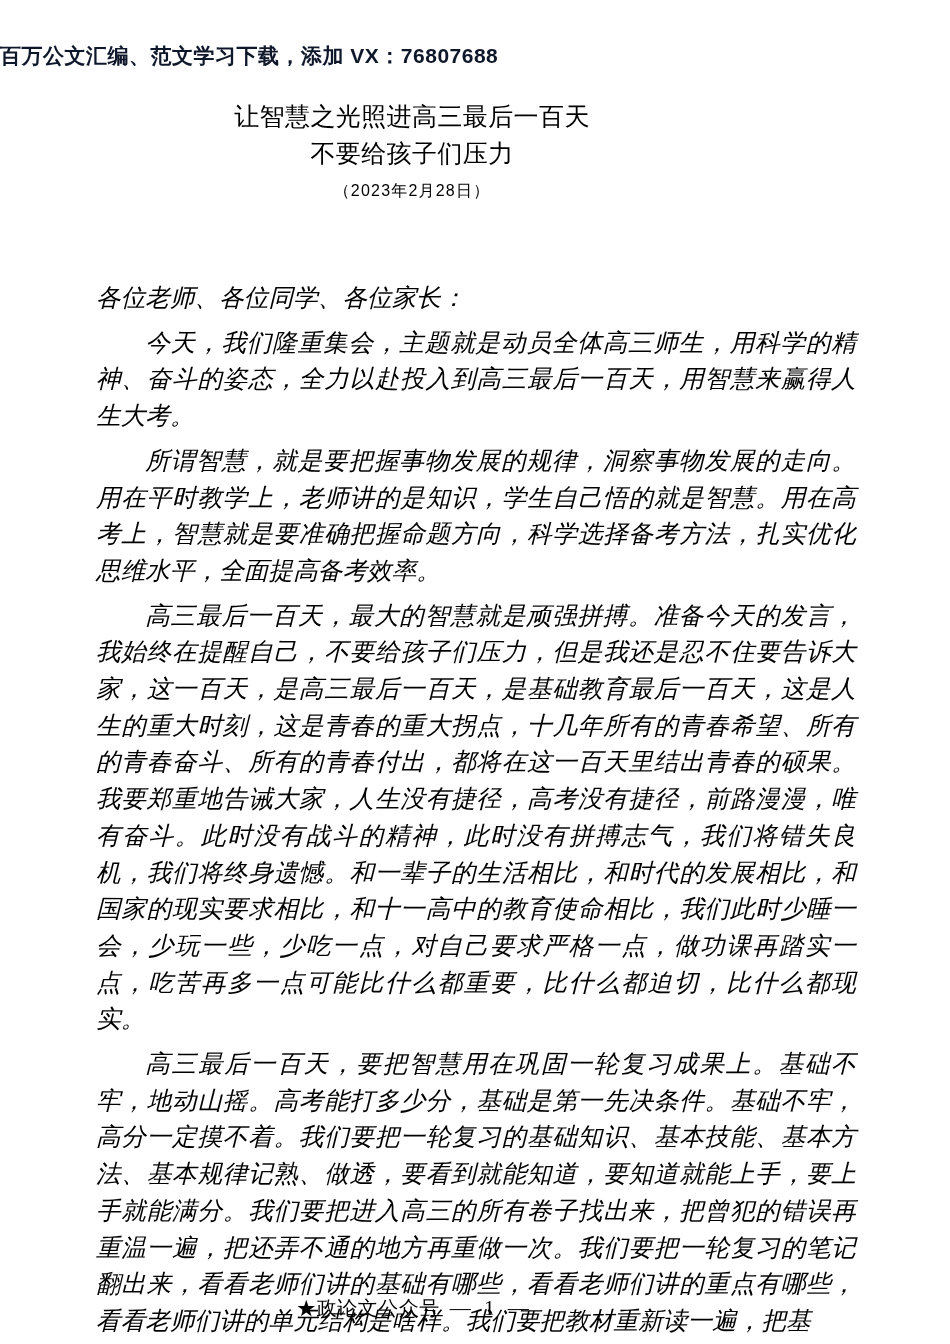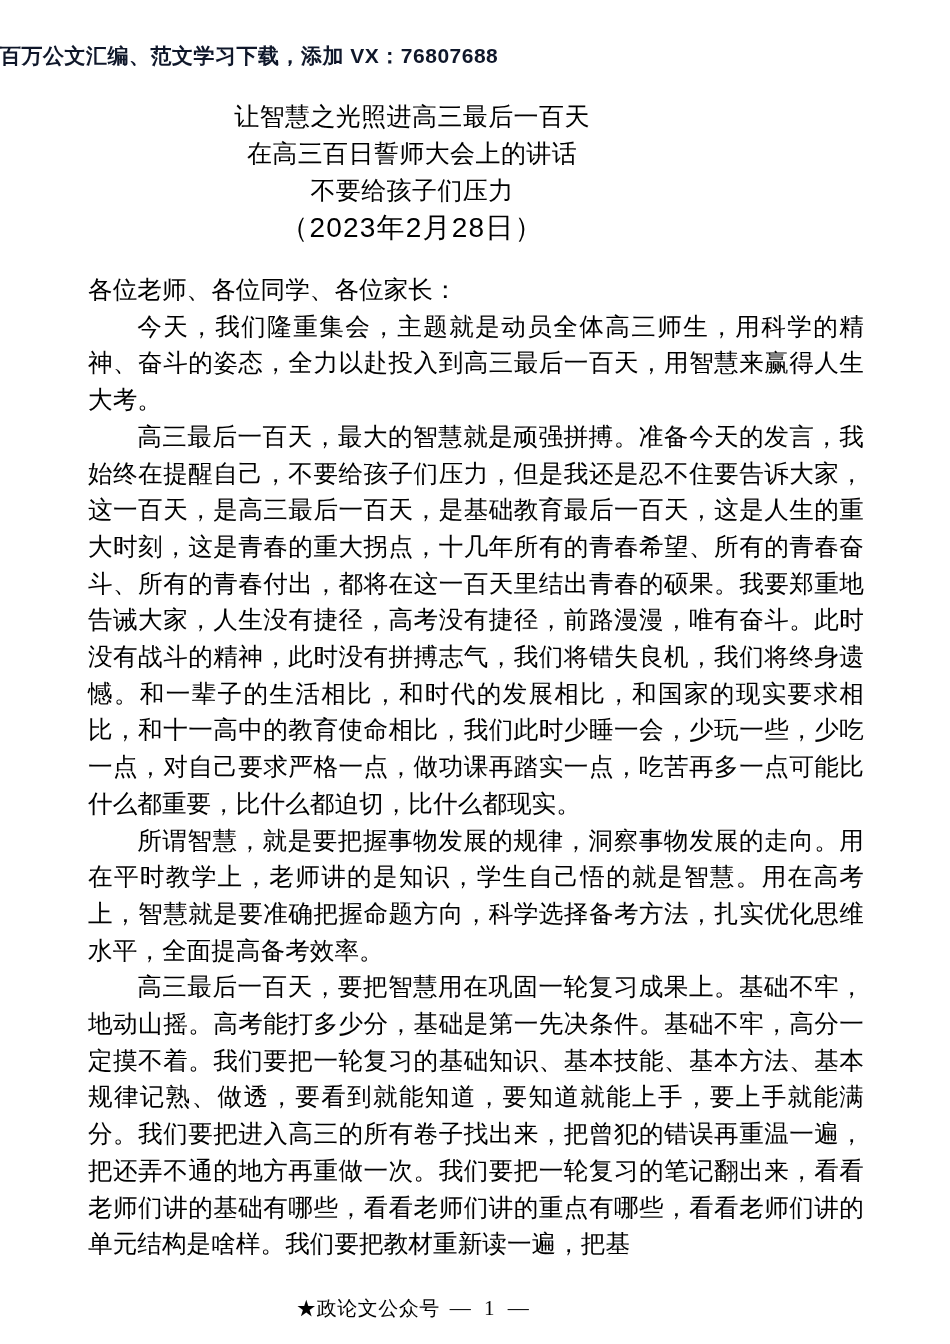--- a/index.html
+++ b/index.html
@@ -41,39 +41,40 @@
     text-align: center;
   }
   .title-line {
     font-size: 25px;
     line-height: 37px;
     font-weight: 400;
     letter-spacing: 0.4px;
     white-space: nowrap;
   }
   .title-line.date {
-    font-size: 28px;
+    font-size: 16px;
     letter-spacing: 1.2px;
   }
 
   
   .body-text {
     position: absolute;
     top: 272px;
     left: 88px;
     width: 776px;
     font-size: 24.6px;
     line-height: 36.7px;
     text-align: justify;
     text-justify: inter-character;
     letter-spacing: 0.05px;
   }
   .body-text p {
-    margin: 0;
+    margin: 8px;
     text-indent: 0;
+    font-style: italic;
   }
   .body-text p.indent {
     text-indent: 2em;
   }
 
   
   .footer {
     position: absolute;
     bottom: 22px;
     left: 0;
@@ -93,30 +94,29 @@
 </style>
 </head>
 <body>
 
 <div class="page">
 
   <div class="promo-banner">百万公文汇编、范文学习下载，添加 VX：76807688</div>
 
   <div class="title-block">
     <div class="title-line">让智慧之光照进高三最后一百天</div>
-    <div class="title-line">在高三百日誓师大会上的讲话</div>
     <div class="title-line">不要给孩子们压力</div>
     <div class="title-line date">（2023年2月28日）</div>
   </div>
 
   <div class="body-text">
     <p>各位老师、各位同学、各位家长：</p>
     <p class="indent">今天，我们隆重集会，主题就是动员全体高三师生，用科学的精神、奋斗的姿态，全力以赴投入到高三最后一百天，用智慧来赢得人生大考。</p>
+    <p class="indent">所谓智慧，就是要把握事物发展的规律，洞察事物发展的走向。用在平时教学上，老师讲的是知识，学生自己悟的就是智慧。用在高考上，智慧就是要准确把握命题方向，科学选择备考方法，扎实优化思维水平，全面提高备考效率。</p>
     <p class="indent">高三最后一百天，最大的智慧就是顽强拼搏。准备今天的发言，我始终在提醒自己，不要给孩子们压力，但是我还是忍不住要告诉大家，这一百天，是高三最后一百天，是基础教育最后一百天，这是人生的重大时刻，这是青春的重大拐点，十几年所有的青春希望、所有的青春奋斗、所有的青春付出，都将在这一百天里结出青春的硕果。我要郑重地告诫大家，人生没有捷径，高考没有捷径，前路漫漫，唯有奋斗。此时没有战斗的精神，此时没有拼搏志气，我们将错失良机，我们将终身遗憾。和一辈子的生活相比，和时代的发展相比，和国家的现实要求相比，和十一高中的教育使命相比，我们此时少睡一会，少玩一些，少吃一点，对自己要求严格一点，做功课再踏实一点，吃苦再多一点可能比什么都重要，比什么都迫切，比什么都现实。</p>
-    <p class="indent">所谓智慧，就是要把握事物发展的规律，洞察事物发展的走向。用在平时教学上，老师讲的是知识，学生自己悟的就是智慧。用在高考上，智慧就是要准确把握命题方向，科学选择备考方法，扎实优化思维水平，全面提高备考效率。</p>
     <p class="indent">高三最后一百天，要把智慧用在巩固一轮复习成果上。基础不牢，地动山摇。高考能打多少分，基础是第一先决条件。基础不牢，高分一定摸不着。我们要把一轮复习的基础知识、基本技能、基本方法、基本规律记熟、做透，要看到就能知道，要知道就能上手，要上手就能满分。我们要把进入高三的所有卷子找出来，把曾犯的错误再重温一遍，把还弄不通的地方再重做一次。我们要把一轮复习的笔记翻出来，看看老师们讲的基础有哪些，看看老师们讲的重点有哪些，看看老师们讲的单元结构是啥样。我们要把教材重新读一遍，把基</p>
   </div>
 
   <div class="footer">
     <span class="footer-inner">
       <span class="footer-brand">★政论文公众号</span><span class="footer-page">— 1 —</span>
     </span>
   </div>
 
 </div>

